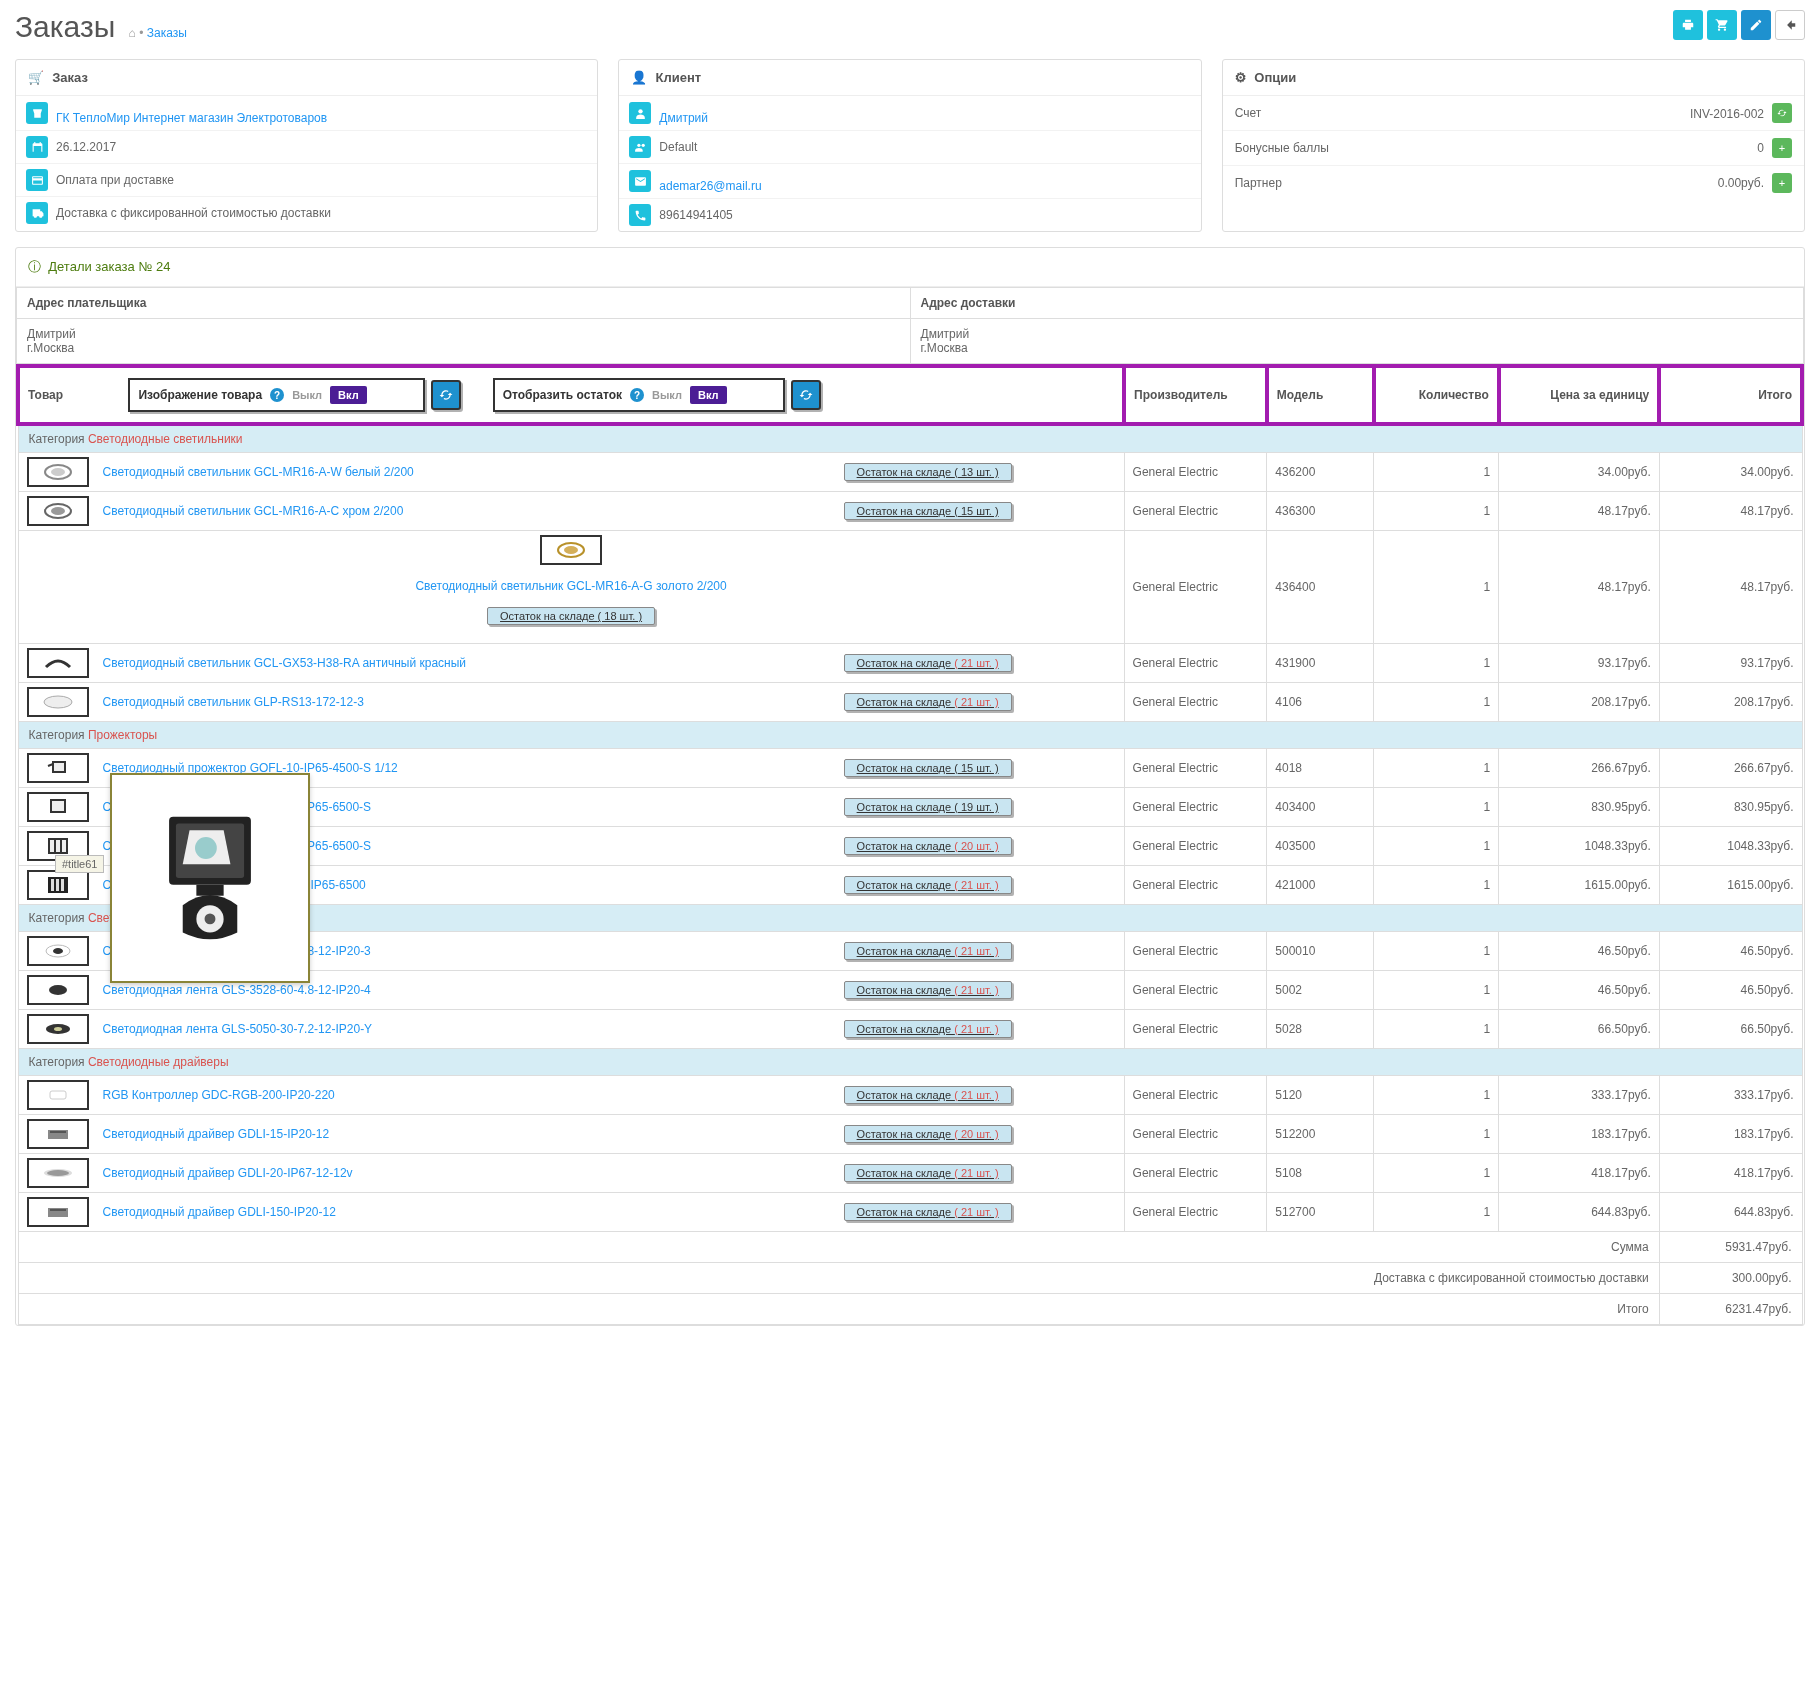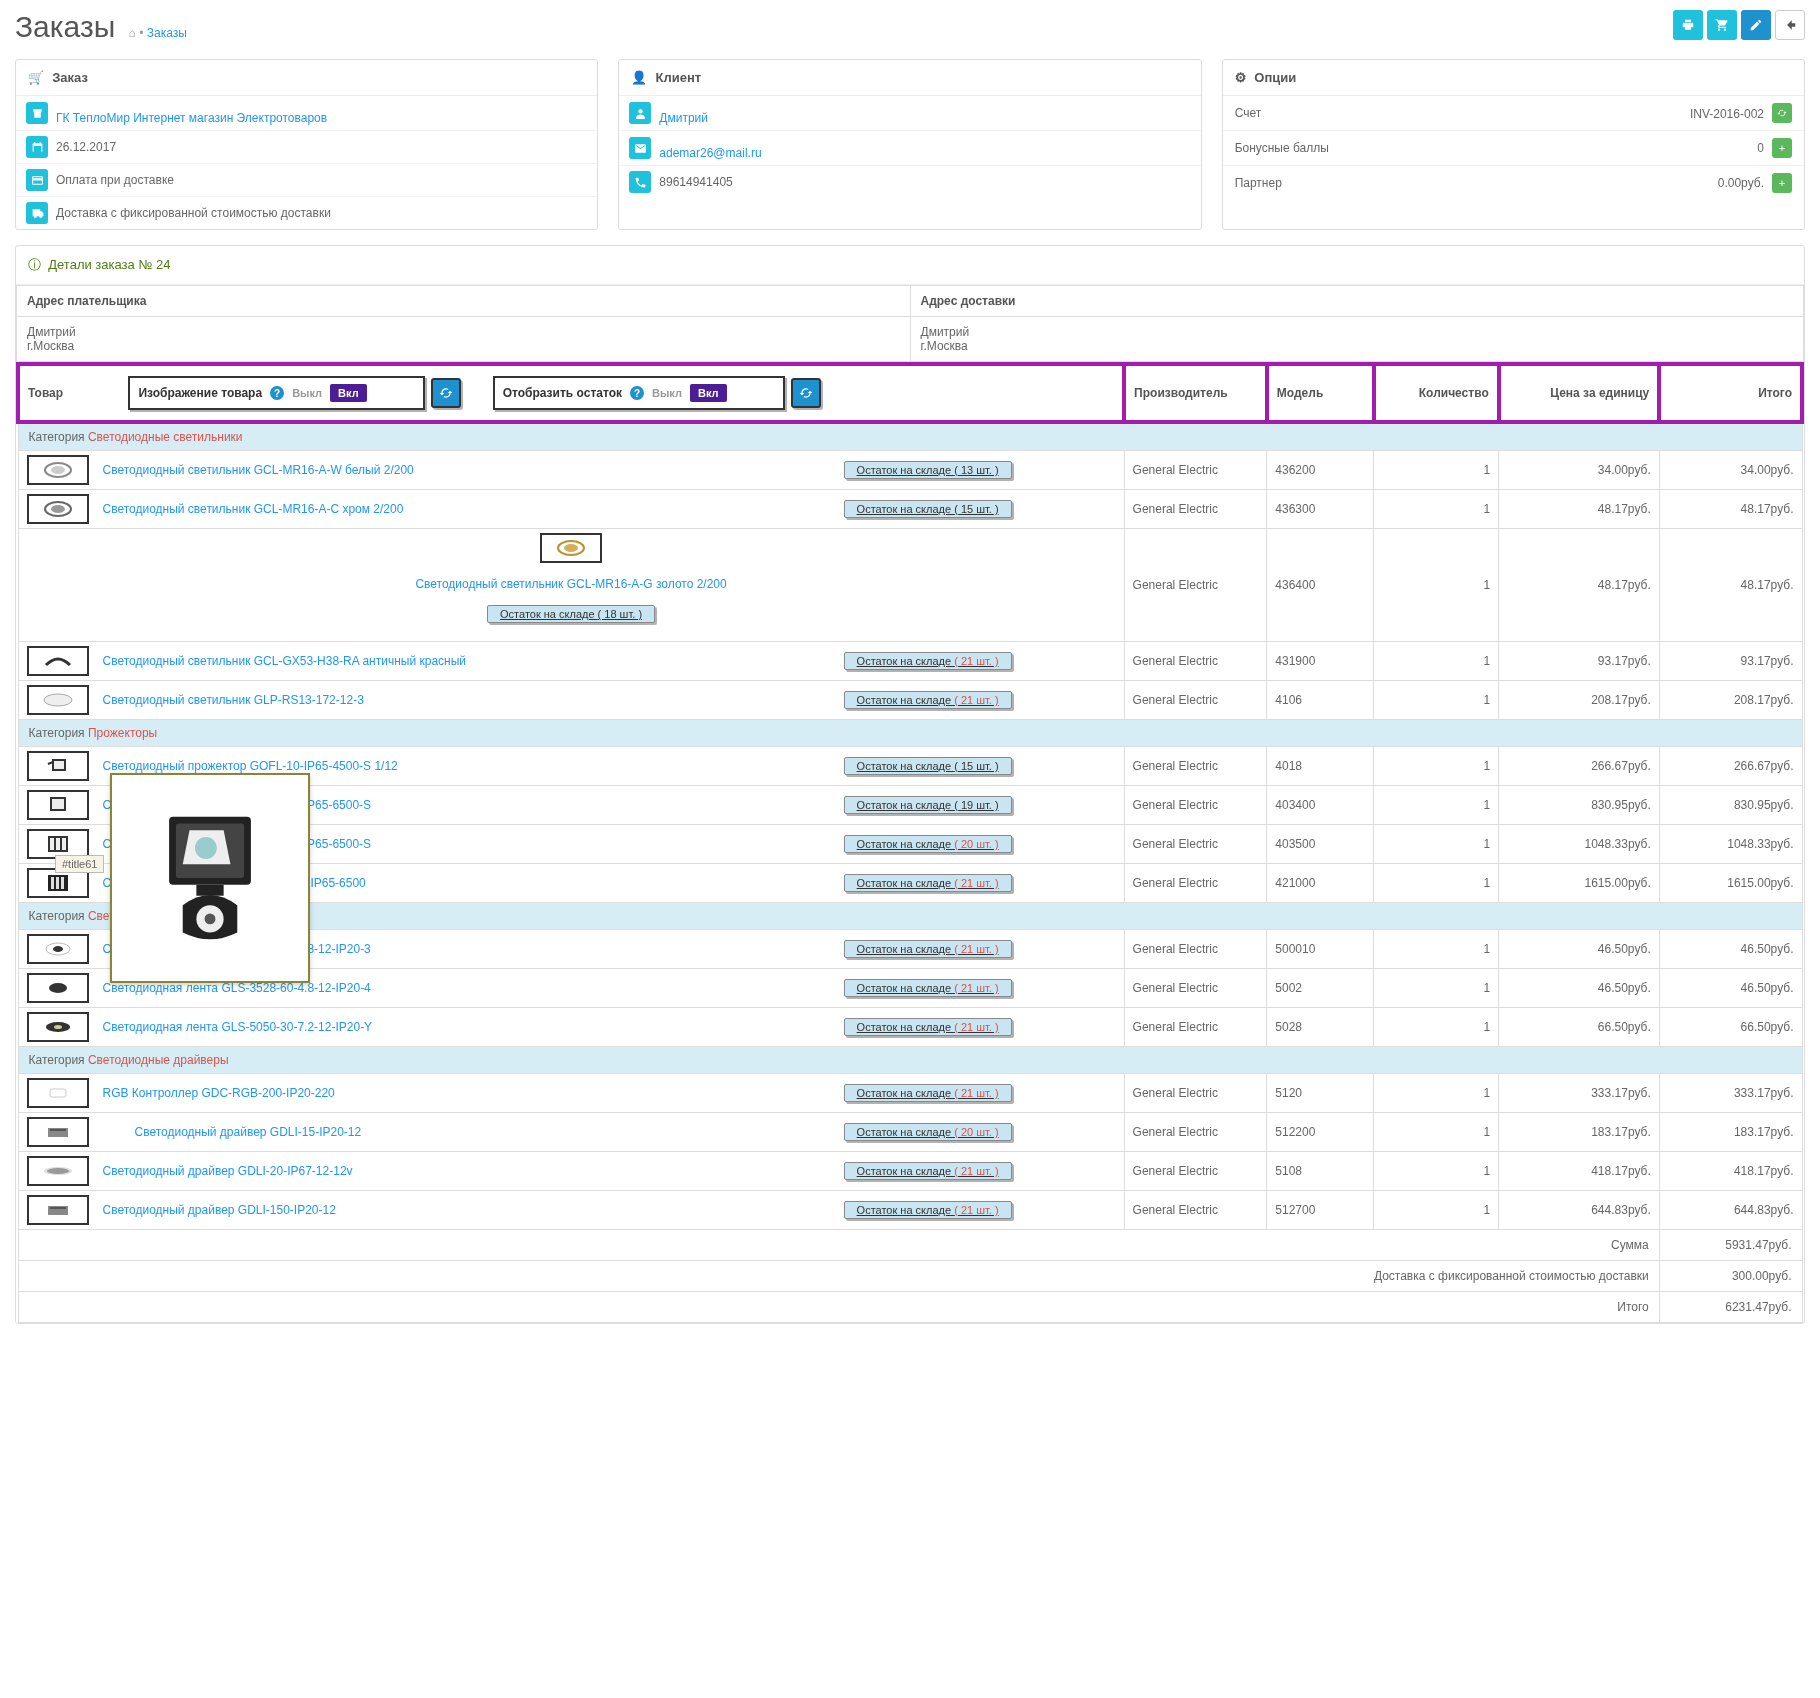--- a/index.html
+++ b/index.html
@@ -145,20 +145,30 @@
             <svg viewBox="0 0 24 24" fill="#fff">
               <circle cx="12" cy="8" r="4"></circle>
               <path d="M12 14c-4 0-8 2-8 6v2h16v-2c0-4-4-6-8-6z"></path>
             </svg>
           </span>
           <a href="#">Дмитрий</a>
         </div>
       <div class="p-row">
           <span class="sq">
             <svg viewBox="0 0 24 24" fill="#fff">
+              <circle cx="9" cy="8" r="3"></circle>
+              <circle cx="17" cy="8" r="3"></circle>
+              <path d="M9 13c-3 0-7 1.5-7 4.5V20h14v-2.5c0-3-4-4.5-7-4.5z"></path>
+            </svg>
+          </span>
+          <span>Default</span>
+        </div>
+      <div class="p-row">
+          <span class="sq">
+            <svg viewBox="0 0 24 24" fill="#fff">
               <path d="M20 4H4c-1.1 0-2 .9-2 2v12c0 1.1.9 2 2 2h16c1.1 0 2-.9 2-2V6c0-1.1-.9-2-2-2zm0 4l-8 5-8-5V6l8 5 8-5v2z"></path>
             </svg>
           </span>
           <a href="#">ademar26@mail.ru</a>
         </div>
       <div class="p-row">
           <span class="sq">
             <svg viewBox="0 0 24 24" fill="#fff">
               <path d="M6.6 10.8c1.4 2.8 3.8 5.2 6.6 6.6l2.2-2.2c.3-.3.7-.4 1-.2 1.1.4 2.3.6 3.6.6.6 0 1 .4 1 1V20c0 .6-.4 1-1 1C10.6 21 3 13.4 3 4c0-.6.4-1 1-1h3.5c.6 0 1 .4 1 1 0 1.2.2 2.4.6 3.6.1.4 0 .8-.3 1l-2.2 2.2z"></path>
             </svg>
@@ -525,21 +535,21 @@
         </tr>
         <tr>
       <td>
         <div style="display:flex;align-items:center;gap:14px;">
           <span class="thumb">
                 <svg viewBox="0 0 36 20">
                   <rect x="8" y="6" width="20" height="9" fill="#888"></rect>
                   <rect x="10" y="7" width="16" height="2" fill="#555"></rect>
                 </svg>
               </span>
-          <a href="#" style="flex:1;margin-left:32px;">Светодиодный драйвер GDLI-15-IP20-12</a>
+          <a href="#" style="flex:1;">Светодиодный драйвер GDLI-15-IP20-12</a>
           <span class="stock">Остаток на складе <span class="e">( 20 шт. )</span></span>
           <span style="width:90px;"></span>
         </div>
       </td>
       <td>General Electric</td>
       <td>512200</td>
       <td class="r">1</td>
       <td class="r">183.17руб.</td>
       <td class="r">183.17руб.</td>
         </tr>

